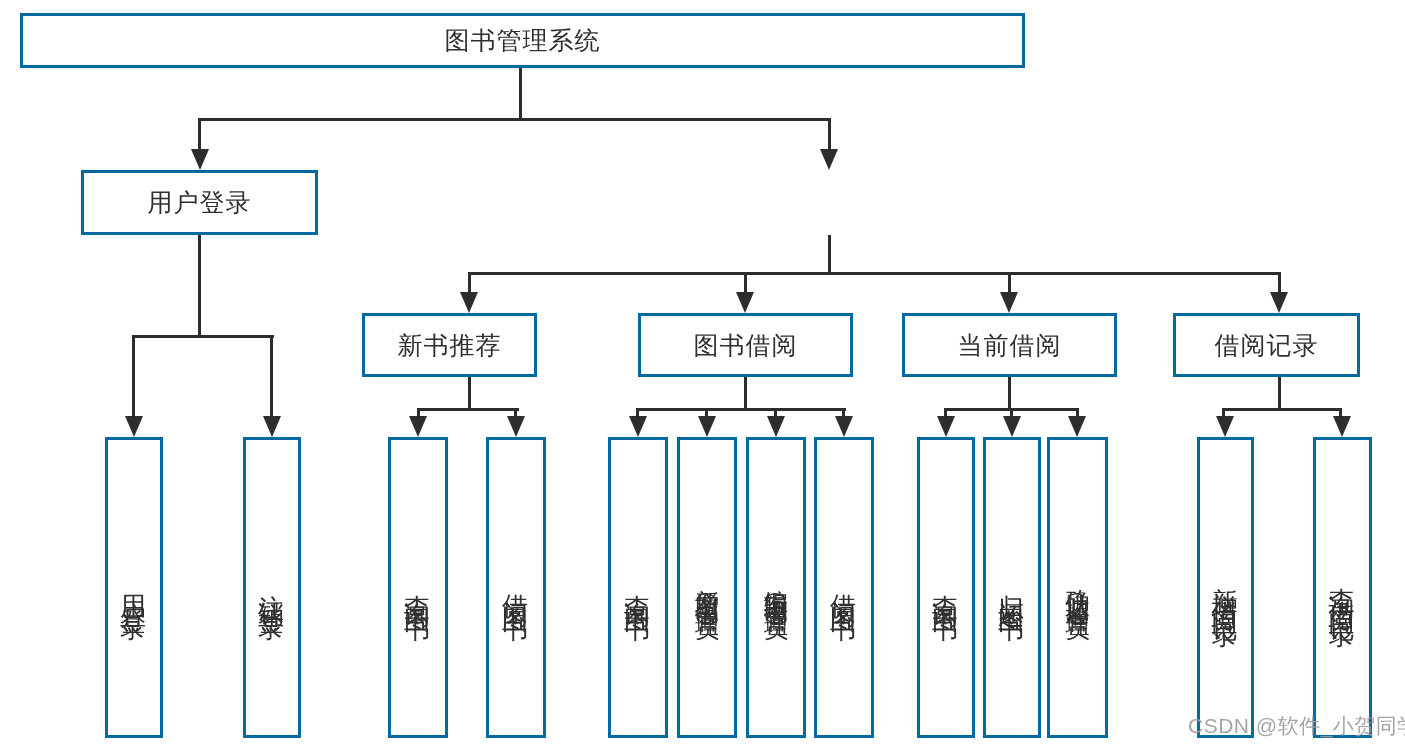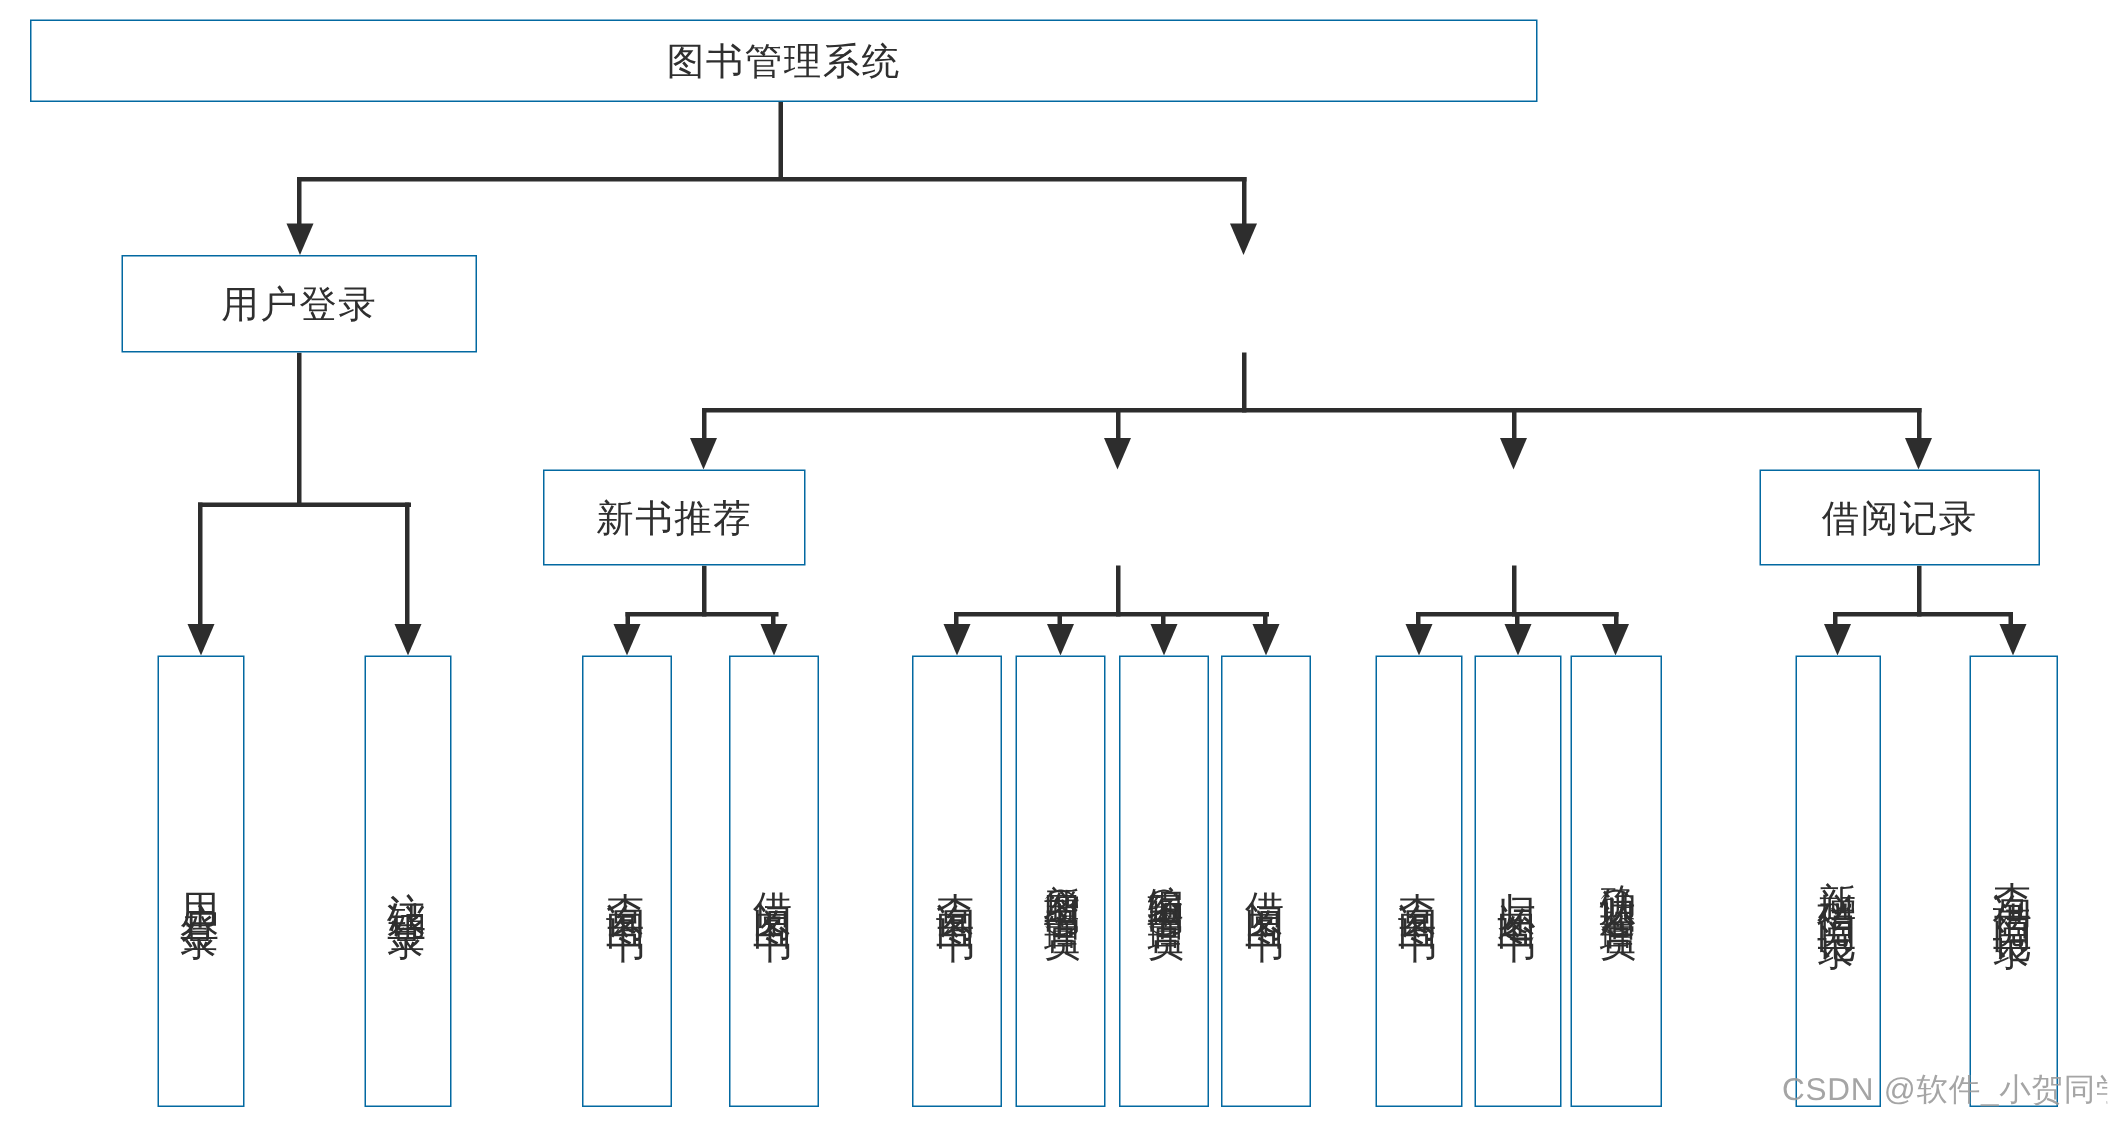--- a/index.html
+++ b/index.html
@@ -8,21 +8,21 @@
     width: 1405px;
     height: 747px;
     background: #ffffff;
     font-family: "Liberation Sans", sans-serif;
     overflow: hidden;
   }
   
   .box {
     position: absolute;
     box-sizing: border-box;
-    border: 1px solid #0369a1;
+    border: 3px solid #0369a1;
     background: #ffffff;
     display: flex;
     align-items: center;
     justify-content: center;
     color: #2f2f2f;
   }
   .hb { font-size: 25px; letter-spacing: 1px; }
   .vb { top: 437px; height: 301px; }
   .vt {
     display: block;
@@ -125,20 +125,26 @@
     <span>图书管理系统</span>
   </div>
 
   <div class="box hb" style="left:81px;top:170px;width:237px;height:65px">
     <span>用户登录</span>
   </div>
 
   <div class="box hb" style="left:362px;top:313px;width:175px;height:64px">
     <span>新书推荐</span>
   </div>
+  <div class="box hb" style="left:638px;top:313px;width:215px;height:64px">
+    <span>图书借阅</span>
+  </div>
+  <div class="box hb" style="left:902px;top:313px;width:215px;height:64px">
+    <span>当前借阅</span>
+  </div>
   <div class="box hb" style="left:1173px;top:313px;width:187px;height:64px">
     <span>借阅记录</span>
   </div>
 
   <div class="box vb" style="left:105px;width:58px">
     <span class="vt">用户登录</span>
   </div>
   <div class="box vb" style="left:243px;width:58px">
     <span class="vt">注销登录</span>
   </div>

